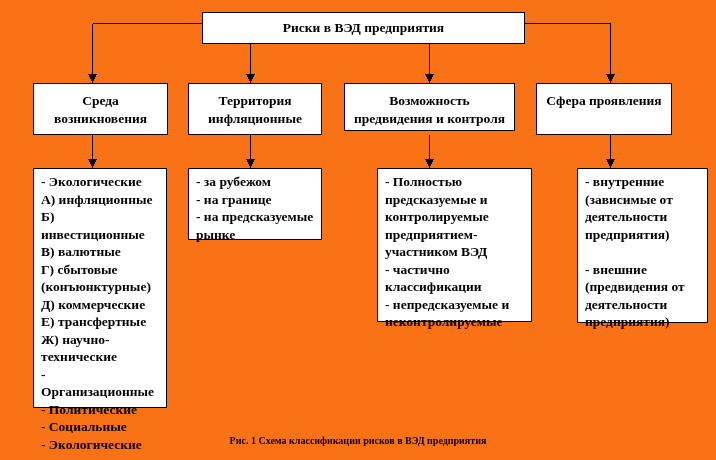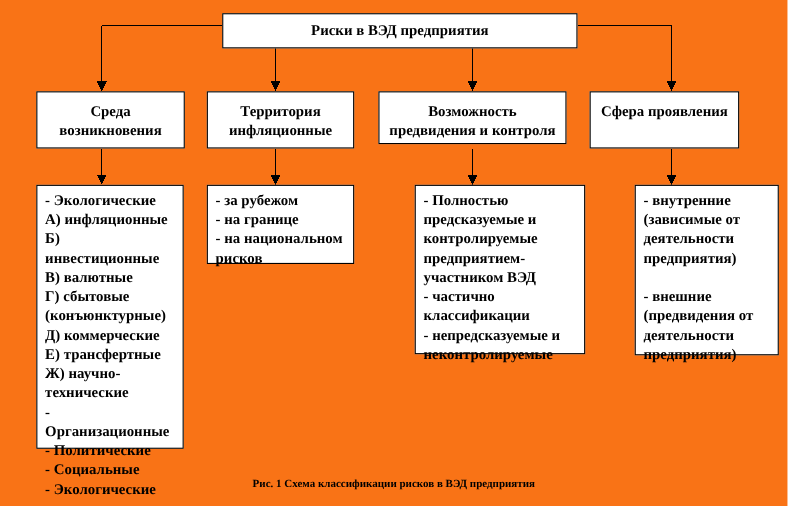--- a/index.html
+++ b/index.html
@@ -144,21 +144,21 @@
       <div class="item">Е) трансфертные</div>
       <div class="item">Ж) научно-технические</div>
       <div class="item gap">- Организационные</div>
       <div class="item gap">- Политические</div>
       <div class="item gap">- Социальные</div>
       <div class="item gap">- Экологические</div>
     </div>
   <div class="box l3-box" style="left:188px; top:168px; width:134px; height:72px;">
       <div class="item">- за рубежом</div>
       <div class="item">- на границе</div>
-      <div class="item">- на национальном рисков</div>
+      <div class="item">- на предсказуемые рынке</div>
     </div>
   <div class="box l3-box" style="left:344px; top:168px; width:155px; height:154px;margin-left:33px;">
       <div class="item">- Полностью предсказуемые и контролируемые предприятием-участником ВЭД</div>
       <div class="item">- частично классификации</div>
       <div class="item">- непредсказуемые и неконтролируемые</div>
     </div>
   <div class="box l3-box" style="left:537px; top:168px; width:131px; height:155px;margin-left:40px;">
       <div class="item">- внутренние (зависимые от деятельности предприятия)</div>
       <div class="item">&nbsp;</div>
       <div class="item">- внешние (предвидения от деятельности предприятия)</div>

